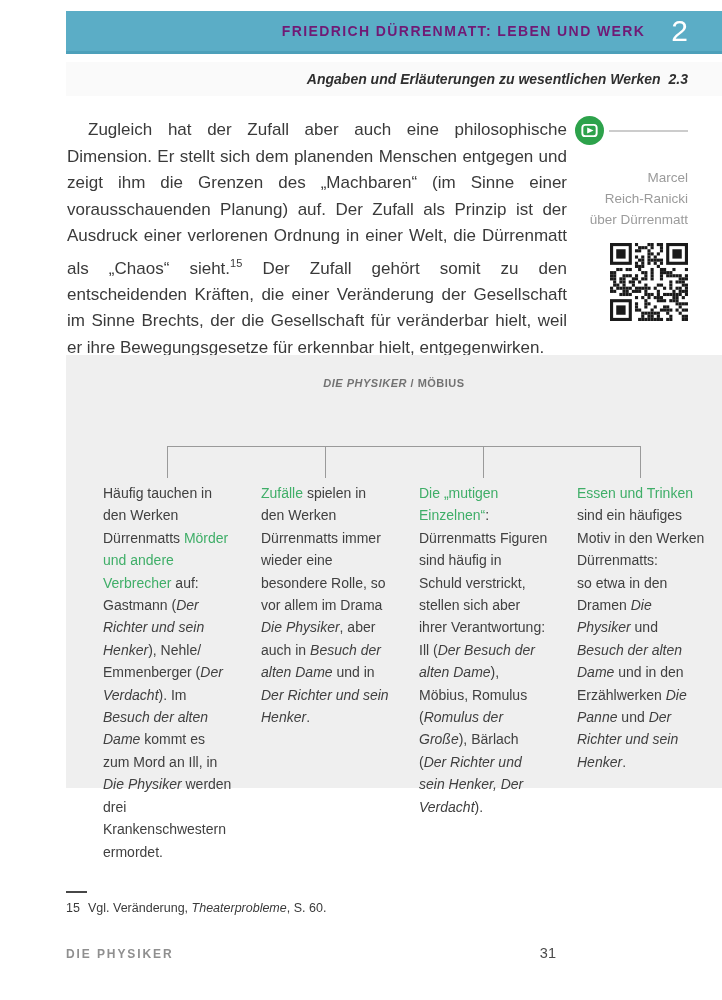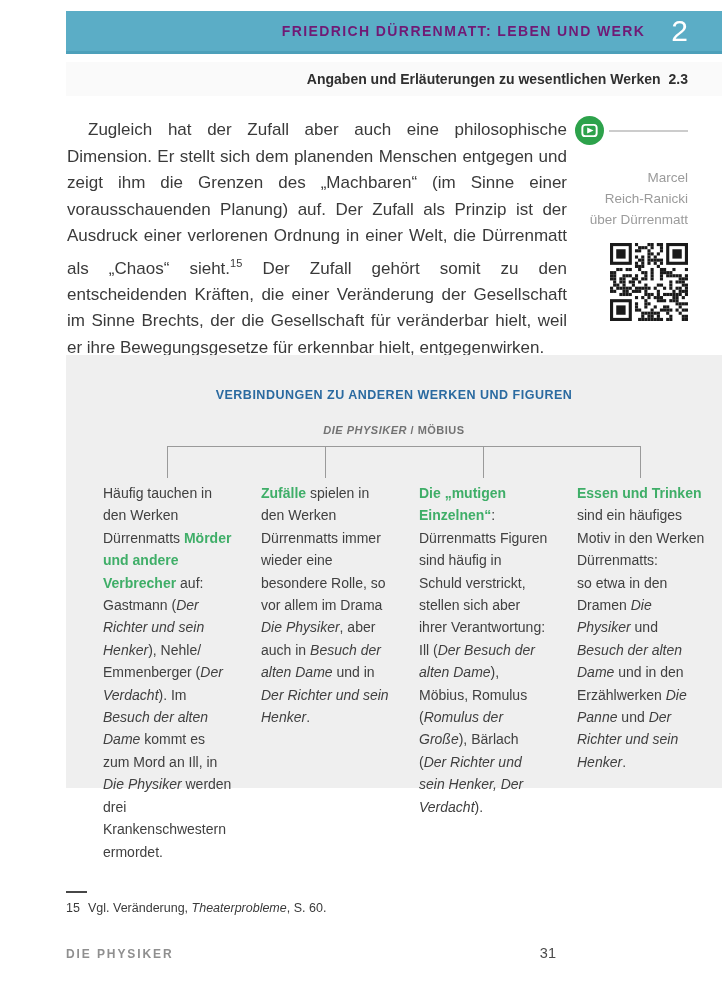--- a/index.html
+++ b/index.html
@@ -15,21 +15,21 @@
     display:flex; align-items:center; justify-content:flex-end;
     padding-right:34px; box-sizing:border-box;
   }
   .chapter-title { color:#701a75; font-size:14px; font-weight:bold; letter-spacing:1.4px; }
   .chapter-number { color:#ffffff; font-size:30px; font-weight:500; margin-left:26px; line-height:1; }
 
   
   .section-row {
     position:absolute; left:66px; right:0; top:62px; height:34px; background:#fafafa;
     display:flex; align-items:center; justify-content:flex-end;
-    padding-right:34px; box-sizing:border-box;
+    padding-right:34px; box-sizing:border-box;font-style:italic;
   }
   .section-title { font-size:14px; font-weight:bold; color:#2f2f2f; }
   .section-number { font-size:14px; font-weight:bold; color:#2f2f2f; margin-left:8px; }
 
   
   .body-text {
     position:absolute; left:66px; top:116px; width:500px; margin:1px;
     font-size:17px; line-height:26.5px; color:#3a3a3a;
     text-align:justify; text-indent:21px;
   }
@@ -48,21 +48,21 @@
   .infobox { position:absolute; left:66px; right:0; top:355px; height:433px; background:#efefef; }
   .infobox-title {
     margin-top:33px; text-align:center; color:#2a6aa0; font-weight:bold;
     font-size:12.5px; letter-spacing:0.5px;
   }
   .infobox-subtitle {
     margin-top:22px; text-align:center; color:#737373; font-weight:bold;
     font-size:11px; letter-spacing:0.5px;
   }
   .seg-i { font-style:italic; }
-  .seg-g { color:#3fae68; font-weight:bold; }
+  .seg-g { color:#3fae68; font-weight:normal; }
 
   .bracket { position:absolute; left:101px; top:91px; width:474px; height:31px; border-top:1px solid #9a9a9a; }
   .bracket .tick { position:absolute; top:0; width:1px; height:31px; background:#9a9a9a; }
   .tick-1 { left:0; } .tick-2 { left:158px; } .tick-3 { left:316px; } .tick-4 { left:473px; }
 
   .columns { position:absolute; left:37px; top:127px; display:flex; gap:29px; }
   .col { width:129px; font-size:14px; line-height:22.4px; color:#404040; }
 
   
   .footnote-rule { position:absolute; left:66px; top:891px; width:21px; border-top:2px solid #474747; }
@@ -335,21 +335,20 @@
           <rect x="60.800000000000004" y="3.2" width="16" height="16" fill="#ffffff"></rect>
           <rect x="64" y="6.4" width="9.600000000000001" height="9.600000000000001" fill="#1a1a1a"></rect>
           <rect x="0" y="57.6" width="22.400000000000002" height="22.400000000000002" fill="#1a1a1a"></rect>
           <rect x="3.2" y="60.800000000000004" width="16" height="16" fill="#ffffff"></rect>
           <rect x="6.4" y="64" width="9.600000000000001" height="9.600000000000001" fill="#1a1a1a"></rect>
         </svg>
     </div>
   </aside>
 
   <section class="infobox">
-    <div class="infobox-title">VERBINDUNGEN ZU ANDEREN WERKEN UND FIGUREN</div>
     <div class="infobox-subtitle"><span class="seg-i">DIE PHYSIKER</span><span> / MÖBIUS</span></div>
     <div class="bracket">
       <span class="tick tick-1"></span>
       <span class="tick tick-2"></span>
       <span class="tick tick-3"></span>
       <span class="tick tick-4"></span>
     </div>
     <div class="columns">
       <div class="col"><span>Häufig tauchen in den Werken Dürrenmatts </span><span class="seg-g">Mörder und andere Verbrecher</span><span> auf: Gastmann (</span><span class="seg-i">Der Richter und sein Henker</span><span>), Nehle/ Emmenberger (</span><span class="seg-i">Der Verdacht</span><span>). Im </span><span class="seg-i">Besuch der alten Dame</span><span> kommt es zum Mord an Ill, in </span><span class="seg-i">Die Physiker</span><span> werden drei Krankenschwestern ermordet.</span></div>
       <div class="col"><span class="seg-g">Zufälle</span><span> spielen in den Werken Dürrenmatts immer wieder eine besondere Rolle, so vor allem im Drama </span><span class="seg-i">Die Physiker</span><span>, aber auch in </span><span class="seg-i">Besuch der alten Dame</span><span> und in </span><span class="seg-i">Der Richter und sein Henker</span><span>.</span></div>

